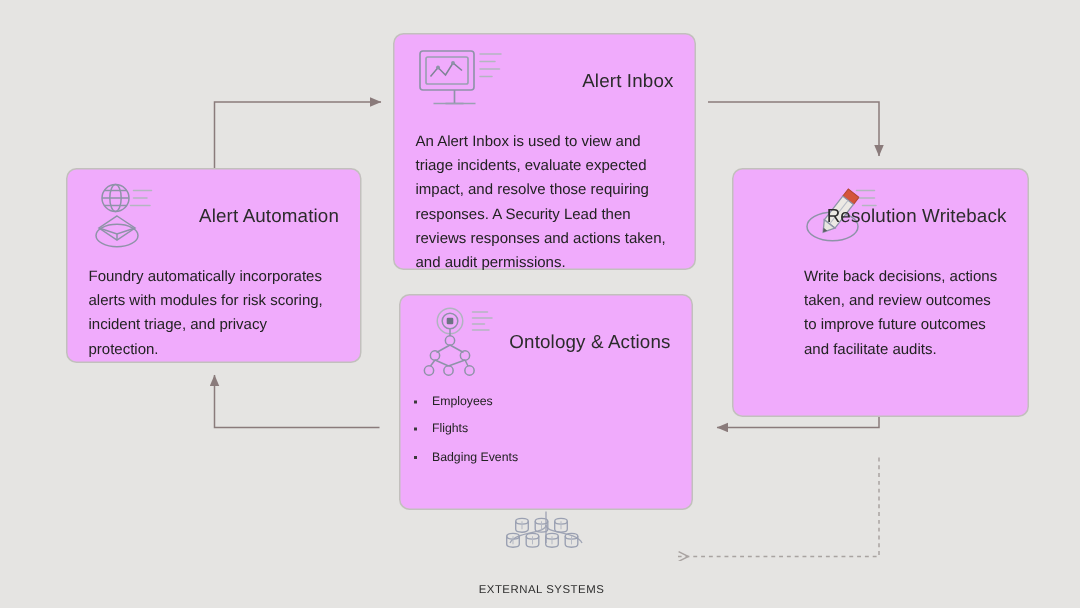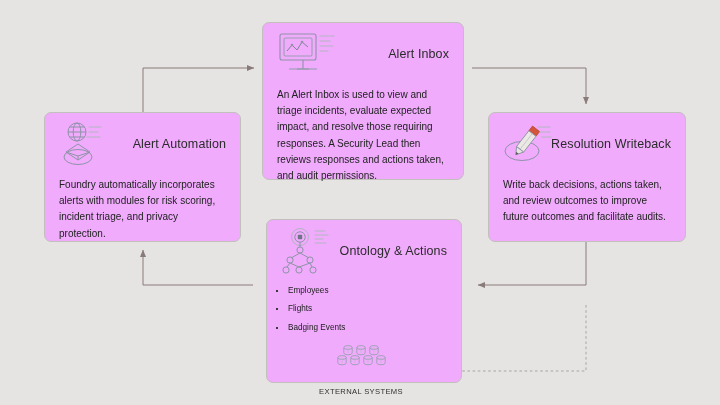--- a/index.html
+++ b/index.html
@@ -80,22 +80,22 @@
     left: 1px;
     top: 4px;
     width: 2px;
     height: 2px;
     background: #3a3a3a;
   }
 
   
   #card-alert-inbox      { left: 262px; top: 22px;  width: 202px; height: 158px; }
   #card-alert-automation { left: 44px;  top: 112px; width: 197px; height: 130px; }
-  #card-resolution       { left: 488px; top: 112px; width: 198px; height: 130px; }
-  #card-ontology         { left: 266px; top: 196px; width: 196px; height: 164px; margin-top: 23px; }
+  #card-resolution       { left: 488px; top: 112px; width: 198px; height: 166px; padding-left: 33px; }
+  #card-ontology         { left: 266px; top: 196px; width: 196px; height: 144px; }
 
   
   #external-systems {
     position: absolute;
     left: 296px;
     top: 342px;
     width: 130px;
     text-align: center;
   }
   #external-systems .es-label {

